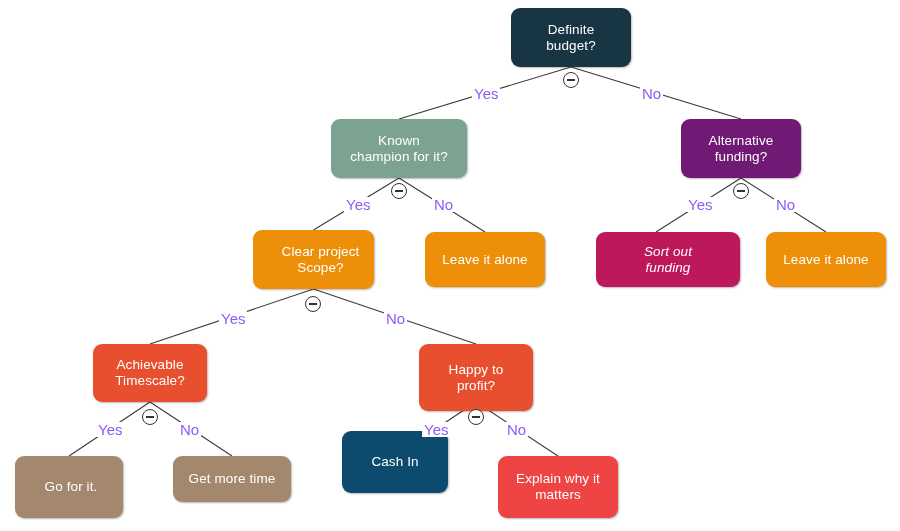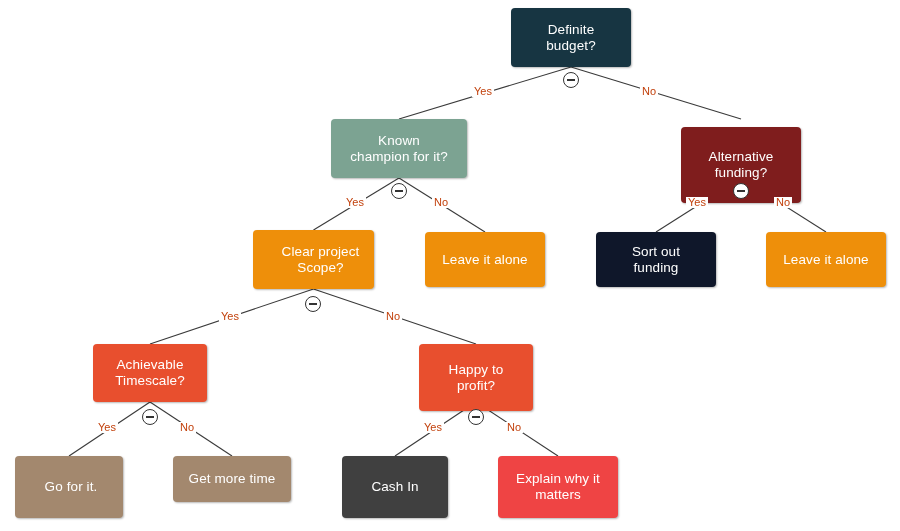--- a/index.html
+++ b/index.html
@@ -21,41 +21,41 @@
     position: absolute;
     left: 0;
     top: 0;
     width: 900px;
     height: 531px;
     pointer-events: none;
   }
   .node {
     position: absolute;
     box-sizing: border-box;
-    border-radius: 4px;
+    border-radius: 9px;
     display: flex;
     align-items: center;
     justify-content: center;
     text-align: center;
     color: #ffffff;
     font-size: 13.5px;
     line-height: 1.18;
     font-weight: 400;
     padding: 4px 8px;
     box-shadow: 1px 1px 2px rgba(0,0,0,0.28);
     letter-spacing: 0.1px;
   }
   .node-label {
     display: block;
     white-space: pre-line;
   }
   .edge-label {
     position: absolute;
-    font-size: 11px;
-    color: #c2410c;
+    font-size: 15px;
+    color: #8b5cf6;
     background: #ffffff;
     padding: 0 2px;
     white-space: nowrap;
     line-height: 1;
   }
   .collapse-badge {
     position: absolute;
     width: 16px;
     height: 16px;
     border-radius: 50%;
@@ -94,53 +94,53 @@
     </svg>
   <div id="node-layer">
       <div class="node" style="left: 511px; top: 8px; width: 120px; height: 59px; background: rgb(23, 53, 66); color: rgb(255, 255, 255);">
         <span class="node-label">Definite
 budget?</span>
       </div>
       <div class="node" style="left: 331px; top: 119px; width: 136px; height: 59px; background: rgb(124, 163, 146); color: rgb(255, 255, 255); text-align: center;">
         <span class="node-label">Known
 champion for it?</span>
       </div>
-      <div class="node" style="left: 681px; top: 119px; width: 120px; height: 76px; background: #7f1d1d; color: rgb(255, 255, 255); margin-top: 8px;">
+      <div class="node" style="left: 681px; top: 119px; width: 120px; height: 59px; background: #701a75; color: rgb(255, 255, 255);">
         <span class="node-label">Alternative
 funding?</span>
       </div>
       <div class="node" style="left: 253px; top: 230px; width: 121px; height: 59px; background: rgb(238, 143, 10); color: rgb(255, 255, 255); padding-left: 22px;">
         <span class="node-label">Clear project
 Scope?</span>
       </div>
       <div class="node" style="left: 425px; top: 232px; width: 120px; height: 55px; background: rgb(238, 143, 10); color: rgb(255, 255, 255);">
         <span class="node-label">Leave it alone</span>
       </div>
-      <div class="node" style="left: 596px; top: 232px; width: 120px; height: 55px; background: #0f172a; color: rgb(255, 255, 255);">
+      <div class="node" style="left: 596px; top: 232px; width: 144px; height: 55px; background: #be185d; color: rgb(255, 255, 255); font-style: italic;">
         <span class="node-label">Sort out
 funding</span>
       </div>
       <div class="node" style="left: 766px; top: 232px; width: 120px; height: 55px; background: rgb(238, 143, 10); color: rgb(255, 255, 255);">
         <span class="node-label">Leave it alone</span>
       </div>
       <div class="node" style="left: 93px; top: 344px; width: 114px; height: 58px; background: rgb(232, 79, 46); color: rgb(255, 255, 255);">
         <span class="node-label">Achievable
 Timescale?</span>
       </div>
       <div class="node" style="left: 419px; top: 344px; width: 114px; height: 67px; background: rgb(232, 79, 46); color: rgb(255, 255, 255);">
         <span class="node-label">Happy to
 profit?</span>
       </div>
       <div class="node" style="left: 15px; top: 456px; width: 108px; height: 62px; background: rgb(163, 136, 110); color: rgb(255, 255, 255); padding-left: 12px;">
         <span class="node-label">Go for it.</span>
       </div>
       <div class="node" style="left: 173px; top: 456px; width: 118px; height: 46px; background: rgb(163, 136, 110); color: rgb(255, 255, 255);">
         <span class="node-label">Get more time</span>
       </div>
-      <div class="node" style="left: 342px; top: 456px; width: 106px; height: 62px; background: #404040; color: rgb(255, 255, 255);">
+      <div class="node" style="left: 342px; top: 431px; width: 106px; height: 62px; background: #0c4a6e; color: rgb(255, 255, 255);">
         <span class="node-label">Cash In</span>
       </div>
       <div class="node" style="left: 498px; top: 456px; width: 120px; height: 62px; background: #ef4444; color: rgb(255, 255, 255);">
         <span class="node-label">Explain why it
 matters</span>
       </div>
     </div>
   <div id="label-layer">
       <div class="edge-label" style="left: 472px; top: 86px;">Yes</div>
       <div class="edge-label" style="left: 640px; top: 86px;">No</div>

